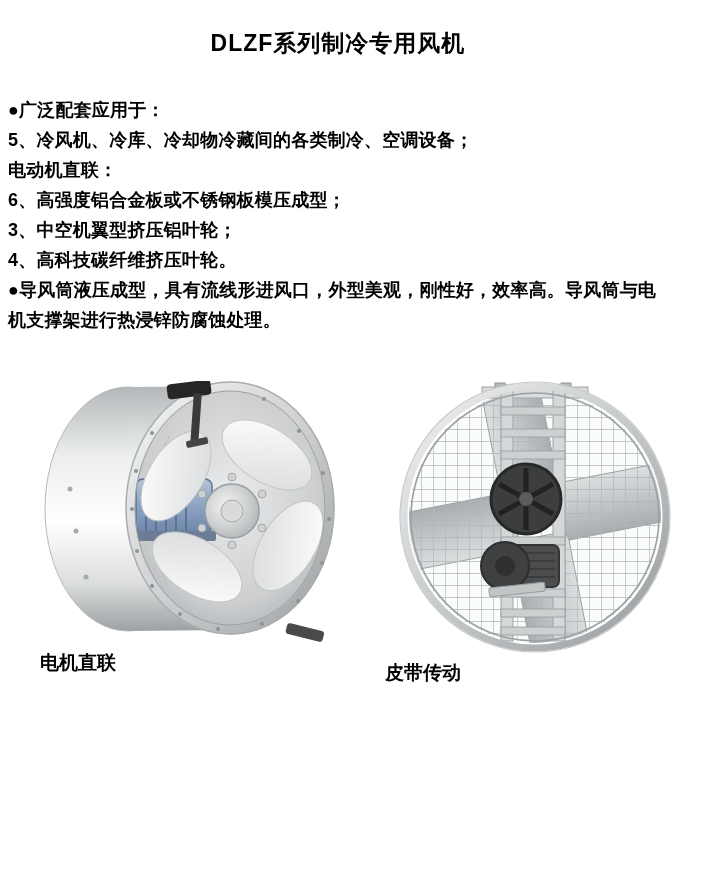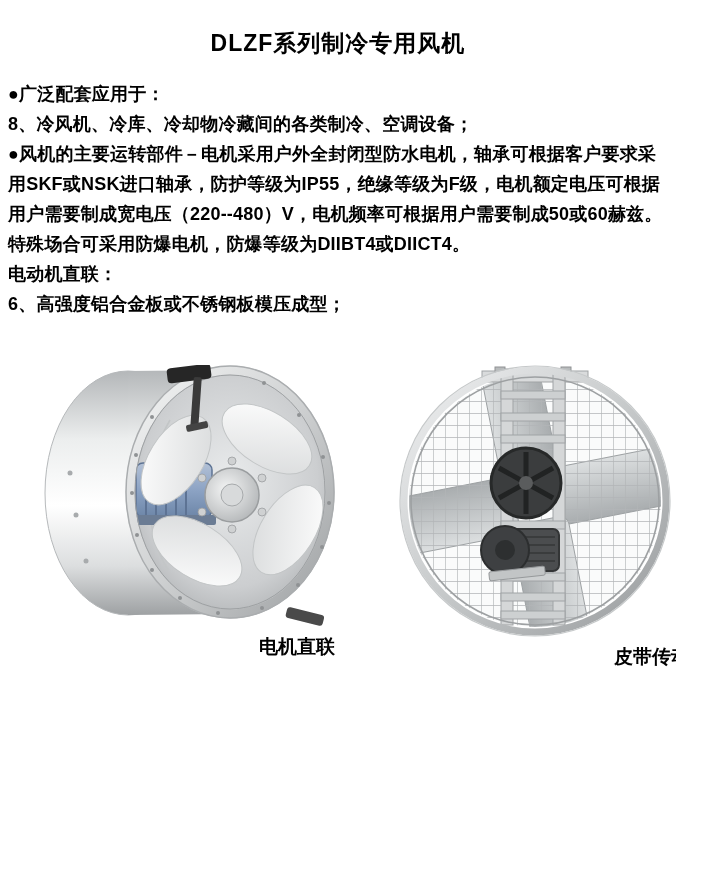--- a/index.html
+++ b/index.html
@@ -13,60 +13,62 @@
   }
   .page-title{
     margin:0;
     padding-top:28px;
     text-align:center;
     font-size:23px;
     font-weight:bold;
     letter-spacing:1px;
   }
   .content{
-    margin-top:20px;
+    margin-top:36px;
     padding:0 8px;
     font-size:18px;
     line-height:30px;
     font-weight:bold;
     letter-spacing:0.2px;
   }
   .content p{margin:0;}
   .figures{
     display:flex;
     margin-top:46px;
     padding-left:40px;
     gap:50px;
     align-items:flex-start;
   }
   figure{
     margin:0;
     display:flex;
     flex-direction:column;
-    align-items:flex-end;
+    align-items:flex-start;
   }
   figcaption{
     font-size:19px;
     font-weight:bold;
     margin-top:4px;
   }
 </style>
 </head>
 <body>
 
 <div class="page">
 
   <h1 class="page-title">DLZF系列制冷专用风机</h1>
 
   <div class="content">
     <p>●广泛配套应用于：</p>
-    <p>8、冷风机、冷库、冷却物冷藏间的各类制冷、空调设备；</p>
-    <p>●风机的主要运转部件－电机采用户外全封闭型防水电机，轴承可根据客户要求采用SKF或NSK进口轴承，防护等级为IP55，绝缘等级为F级，电机额定电压可根据用户需要制成宽电压（220--480）V，电机频率可根据用户需要制成50或60赫兹。特殊场合可采用防爆电机，防爆等级为DIIBT4或DIICT4。</p>
+    <p>5、冷风机、冷库、冷却物冷藏间的各类制冷、空调设备；</p>
     <p>电动机直联：</p>
     <p>6、高强度铝合金板或不锈钢板模压成型；</p>
+    <p>3、中空机翼型挤压铝叶轮；</p>
+    <p>4、高科技碳纤维挤压叶轮。</p>
+    <p>●导风筒液压成型，具有流线形进风口，外型美观，刚性好，效率高。导风筒与电机支撑架进行热浸锌防腐蚀处理。</p>
   </div>
 
   <div class="figures">
 
     <figure>
 
       <svg width="295" height="265" viewBox="0 0 295 265">
         <defs>
           <linearGradient id="drumSide" x1="0" y1="0" x2="0" y2="1">
             <stop offset="0" stop-color="#b4b7b9"></stop>

